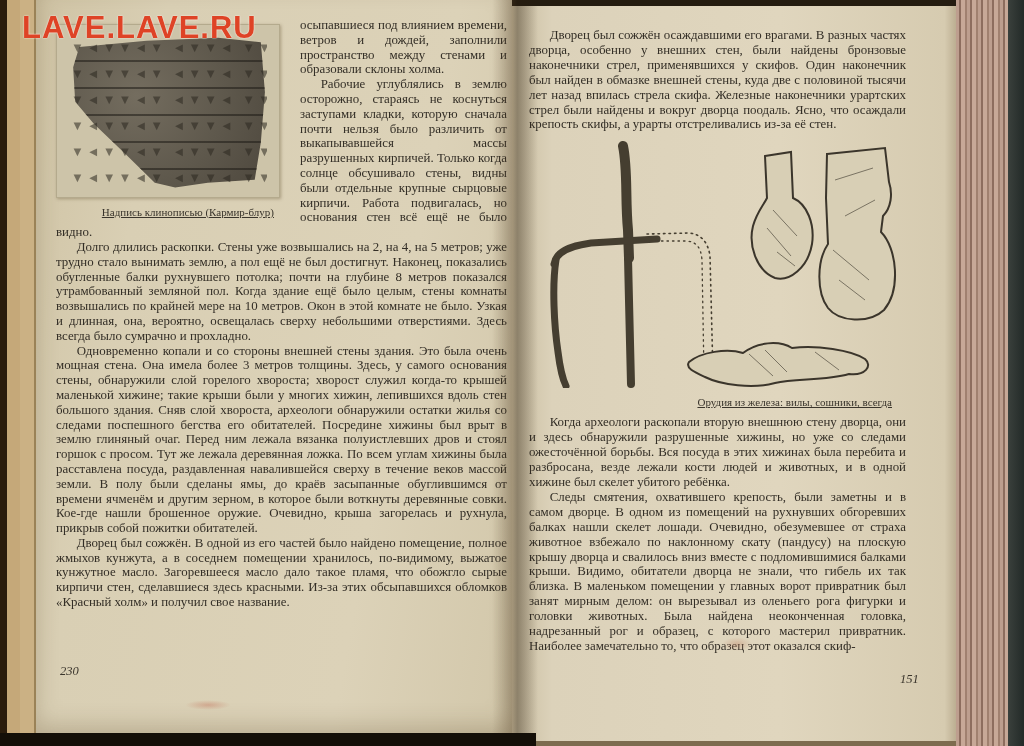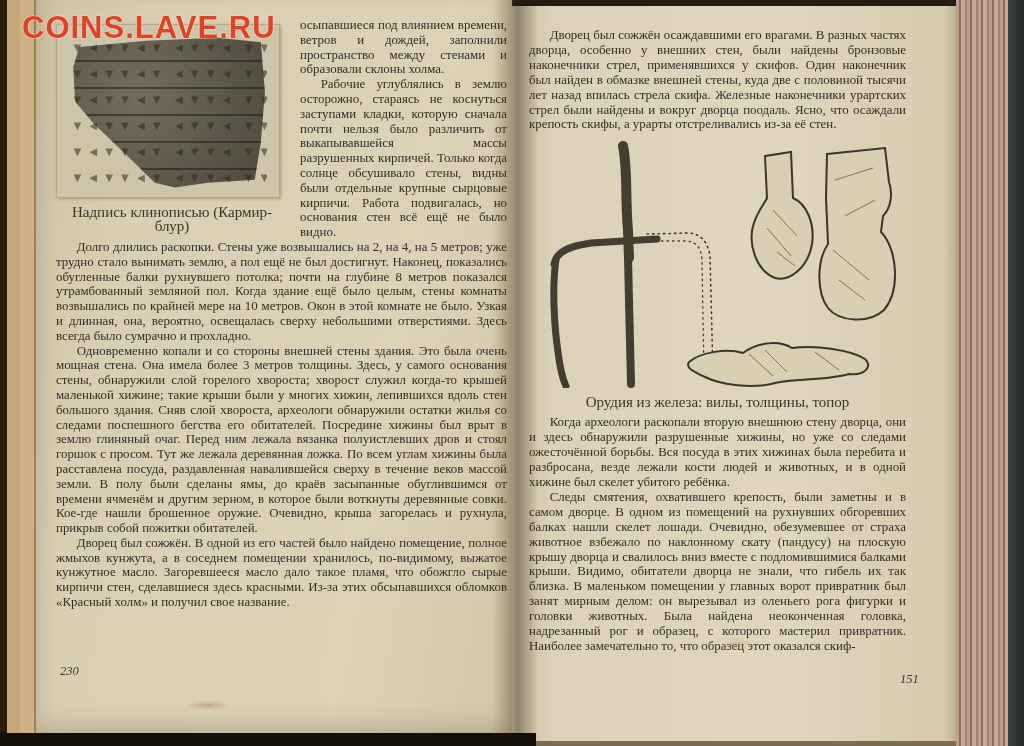--- a/index.html
+++ b/index.html
@@ -37,22 +37,22 @@
   .figure-tablet{float:left;width:232px;margin:6px 12px 4px 0;}
   .tablet-photo{width:222px;height:172px;background:#cdc4a9;border:1px solid #b4aa8d;
     box-shadow:1px 1px 3px rgba(80,60,30,.35);position:relative;overflow:hidden;}
   .tablet-stone{position:absolute;left:8px;top:8px;right:10px;bottom:8px;
     background:
       repeating-linear-gradient(180deg,rgba(30,27,22,.55) 0 2px,rgba(0,0,0,0) 2px 27px),
       radial-gradient(circle at 35% 40%,#746d5f 0,#5e584c 55%,#4c463c 100%);
     clip-path:polygon(7% 9%,40% 5%,75% 3%,96% 6%,98% 38%,96% 70%,93% 94%,70% 96%,54% 99%,44% 96%,30% 78%,14% 58%,5% 44%,4% 22%);}
   .tablet-glyphs{position:absolute;left:14px;top:10px;right:12px;color:#2c2820;opacity:.55;
     font-size:13px;line-height:26px;letter-spacing:3px;white-space:nowrap;overflow:hidden;text-align:center;}
-  .fig-caption{margin-top:7px;text-align:center;font-size:15px;line-height:14px;color:#3a352c;
-    padding:0 14px;}
+  .fig-caption{margin-top:7px;text-align:right;font-size:11px;line-height:14px;color:#3a352c;
+    padding:0 14px;text-decoration:underline;}
   .para{margin:0;}
   .para.indent{text-indent:1.6em;}
 
   
   .rp-content{position:absolute;left:17px;right:52px;top:22px;bottom:40px;
     font-size:12.9px;line-height:14.9px;text-align:justify;}
   .figure-tools{margin:8px 0 6px 0;text-align:center;}
   .tools-svg{display:block;margin:0 auto;}
   .page-number{position:absolute;font-size:12.5px;font-style:italic;color:#3a352c;z-index:5;}
   .pn-left{left:60px;top:664px;}
@@ -123,33 +123,33 @@
           <g stroke="#3b352b" stroke-width="2" fill="#d8cfb5">
             <path d="M298,14 L356,8 L360,42 C364,54 362,68 354,76 L352,92 C368,108 372,150 355,170 C340,184 310,182 299,168 C287,152 288,120 299,104 L297,58 Z"></path>
             <path d="M306,40 L344,28 M304,110 L340,140 M310,140 L336,160 M316,76 L346,60" stroke-width="1" opacity=".6" fill="none"></path>
           </g>
 
           <g stroke="#3b352b" stroke-width="2" fill="#d8cfb5">
             <path d="M160,222 C172,212 198,208 214,213 C228,202 250,200 263,208 C288,205 322,210 336,219 C344,226 336,236 320,234 C296,241 266,238 246,243 C224,249 192,245 176,237 C165,232 156,228 160,222 Z"></path>
             <path d="M220,214 L244,236 M236,210 L258,232 M286,212 L310,230" stroke-width="1" opacity=".6" fill="none"></path>
           </g>
         </svg>
-        <div class="fig-caption">Орудия из железа: вилы, толщины, топор</div>
+        <div class="fig-caption">Орудия из железа: вилы, сошники, всегда</div>
       </div>
 
       <p class="para indent">Когда археологи раскопали вторую внешнюю стену дворца, они и здесь обнаружили разрушенные хижины, но уже со следами ожесточённой борьбы. Вся посуда в этих хижинах была перебита и разбросана, везде лежали кости людей и животных, и в одной хижине был скелет убитого ребёнка.</p>
       <p class="para indent">Следы смятения, охватившего крепость, были заметны и в самом дворце. В одном из помещений на рухнувших обгоревших балках нашли скелет лошади. Очевидно, обезумевшее от страха животное взбежало по наклонному скату (пандусу) на плоскую крышу дворца и свалилось вниз вместе с подломившимися балками крыши. Видимо, обитатели дворца не знали, что гибель их так близка. В маленьком помещении у главных ворот привратник был занят мирным делом: он вырезывал из оленьего рога фигурки и головки животных. Была найдена неоконченная головка, надрезанный рог и образец, с которого мастерил привратник. Наиболее замечательно то, что образец этот оказался скиф-</p>
     </div>
   </div>
 
   <div class="gutter"></div>
 
   <div class="page-number pn-left">230</div>
   <div class="page-number pn-right">151</div>
 
-  <div class="watermark">COINS.LAVE.RU</div>
+  <div class="watermark">LAVE.LAVE.RU</div>
 
   <div class="stain stain-a"></div>
   <div class="stain stain-b"></div>
 
   <div class="bottom-edge"></div>
   <div class="bottom-edge-r"></div>
 </div>
 
 </body></html>

